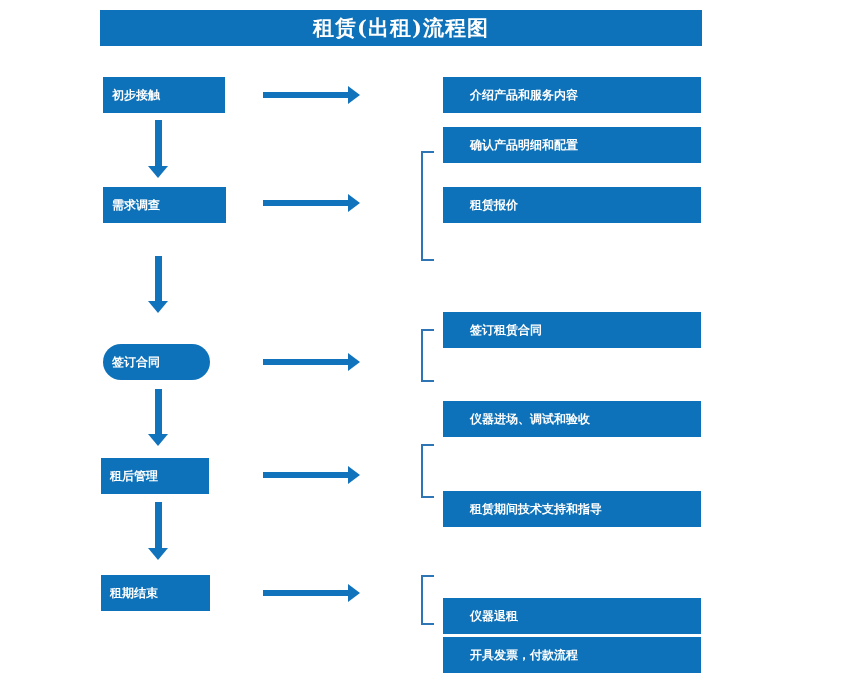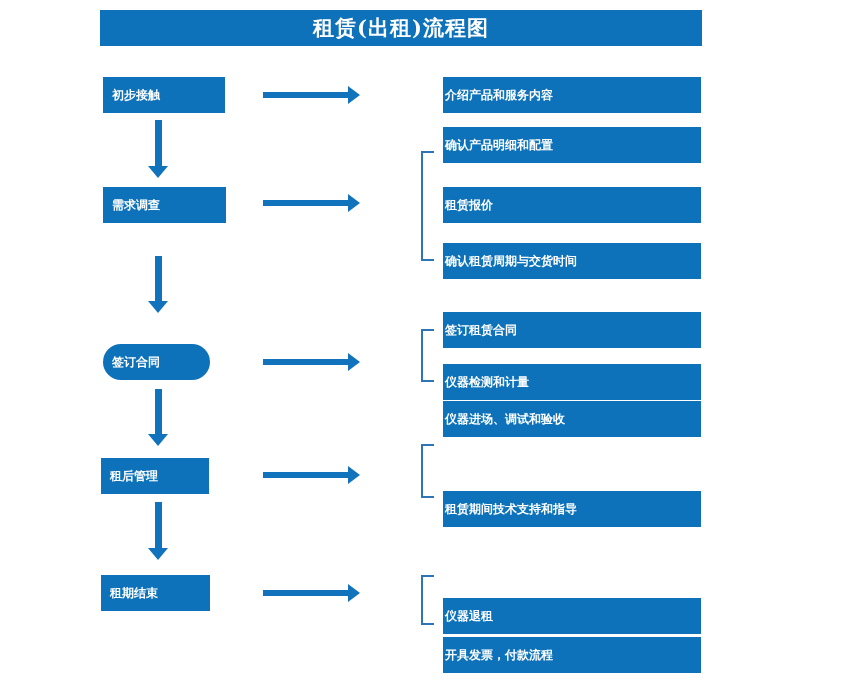--- a/index.html
+++ b/index.html
@@ -26,21 +26,21 @@
   }
   .box{
     position:absolute;height:36px;
     background:var(--box-blue);
     color:var(--text-white);
     display:flex;align-items:center;
     font-size:12px;font-weight:bold;
     white-space:nowrap;
   }
   .lbox{padding-left:9px;}
-  .rbox{left:443px;width:258px;padding-left:2px;font-family:Liberation Mono, monospace;}
+  .rbox{left:443px;width:258px;padding-left:27px;font-family:Liberation Mono, monospace;}
   
   .harrow{position:absolute;left:263px;width:97px;height:18px;}
   .harrow::before{
     content:"";position:absolute;left:0;top:6px;width:85px;height:6px;
     background:var(--arrow-blue);
   }
   .harrow::after{
     content:"";position:absolute;left:85px;top:0;width:0;height:0;
     border-left:12px solid var(--arrow-blue);
     border-top:9px solid transparent;
@@ -77,23 +77,21 @@
 
   <div class="box lbox" style="left:103px;top:77px;width:122px;">初步接触</div>
   <div class="box lbox" style="left:103px;top:187px;width:123px;">需求调查</div>
   <div class="box lbox" style="left:103px;top:344px;width:107px;border-radius:18px;">签订合同</div>
   <div class="box lbox" style="left:101px;top:458px;width:108px;">租后管理</div>
   <div class="box lbox" style="left:101px;top:575px;width:109px;">租期结束</div>
 
   <div class="box rbox" style="top:77px;">介绍产品和服务内容</div>
   <div class="box rbox" style="top:127px;">确认产品明细和配置</div>
   <div class="box rbox" style="top:187px;">租赁报价</div>
-  <div class="box rbox" style="top:243px;">确认租赁周期与交货时间</div>
   <div class="box rbox" style="top:312px;">签订租赁合同</div>
-  <div class="box rbox" style="top:364px;">仪器检测和计量</div>
   <div class="box rbox" style="top:401px;">仪器进场、调试和验收</div>
   <div class="box rbox" style="top:491px;">租赁期间技术支持和指导</div>
   <div class="box rbox" style="top:558px;margin-top:40px;">仪器退租</div>
   <div class="box rbox" style="top:609px;margin-top:28px;">开具发票，付款流程</div>
 
   <div class="harrow" style="top:86px;"></div>
   <div class="harrow" style="top:194px;"></div>
   <div class="harrow" style="top:353px;"></div>
   <div class="harrow" style="top:466px;"></div>
   <div class="harrow" style="top:584px;"></div>

